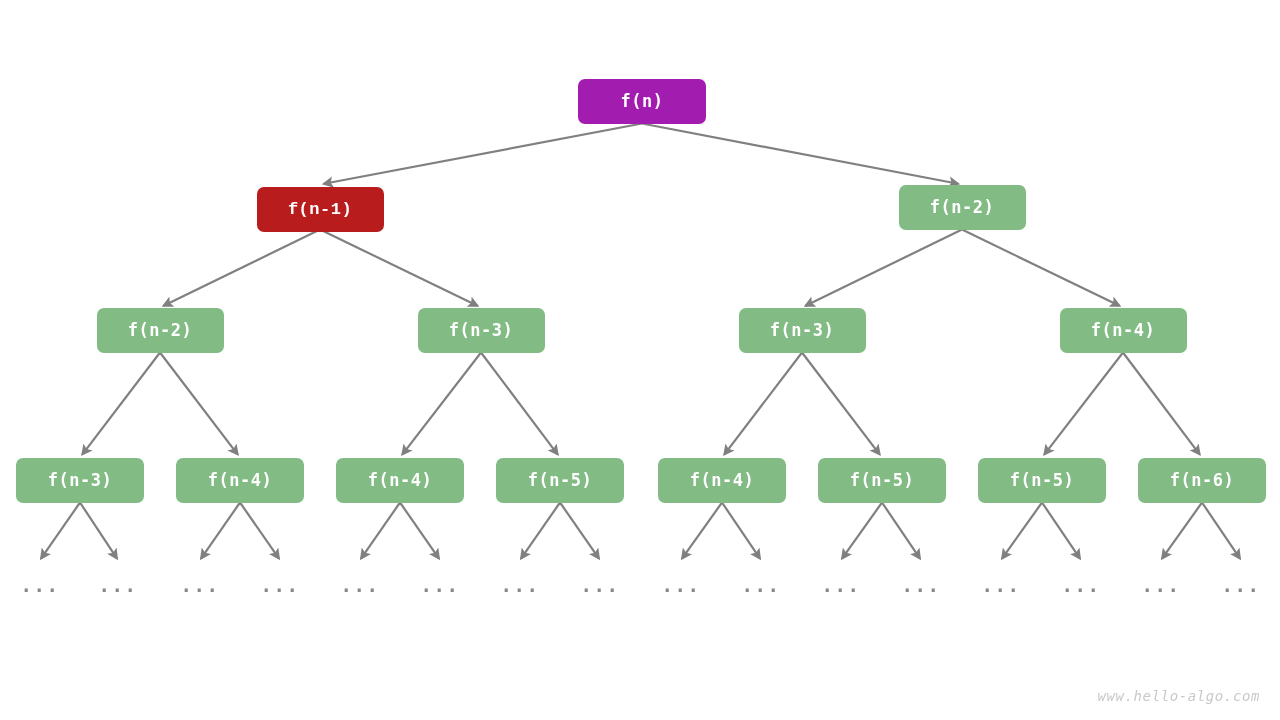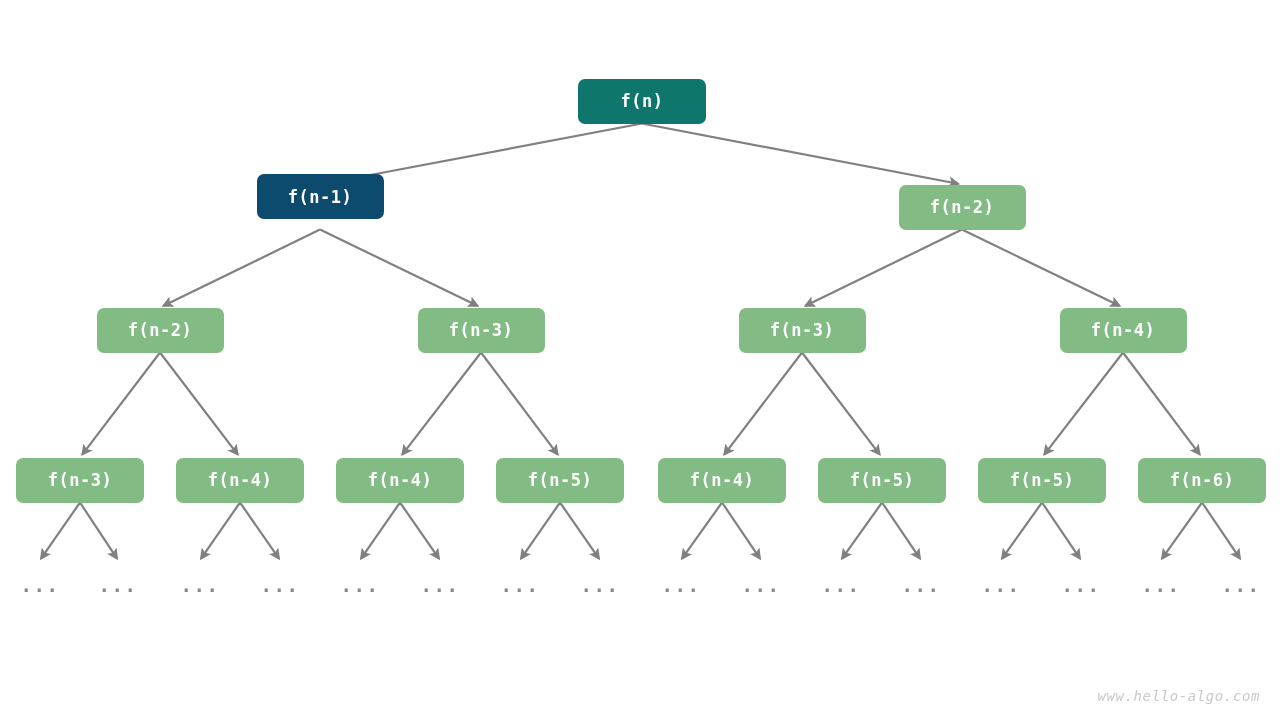--- a/index.html
+++ b/index.html
@@ -107,24 +107,24 @@
         <line x1="882" y1="502.5" x2="842.1611365151944" y2="558.371576838447" stroke="#808080" stroke-width="2.2" marker-end="url(#arrowhead)"></line>
         <line x1="882" y1="502.5" x2="919.8773491562921" y2="558.3448096535076" stroke="#808080" stroke-width="2.2" marker-end="url(#arrowhead)"></line>
         <line x1="1042" y1="502.5" x2="1002.1611365151944" y2="558.371576838447" stroke="#808080" stroke-width="2.2" marker-end="url(#arrowhead)"></line>
         <line x1="1042" y1="502.5" x2="1079.877349156292" y2="558.3448096535076" stroke="#808080" stroke-width="2.2" marker-end="url(#arrowhead)"></line>
         <line x1="1202" y1="502.5" x2="1162.1611365151944" y2="558.371576838447" stroke="#808080" stroke-width="2.2" marker-end="url(#arrowhead)"></line>
         <line x1="1202" y1="502.5" x2="1239.877349156292" y2="558.3448096535076" stroke="#808080" stroke-width="2.2" marker-end="url(#arrowhead)"></line>
       </g>
   </svg>
 
   <div id="nodes-layer">
-      <div class="node" style="left: 578px; top: 78.5px; width: 128px; height: 45px; background: #0f766e; color: rgb(255, 255, 255);">
+      <div class="node" style="left: 578px; top: 78.5px; width: 128px; height: 45px; background: #a21caf; color: rgb(255, 255, 255);">
         <span>f(n)</span>
       </div>
-      <div class="node" style="left: 256.5px; top: 174px; width: 127px; height: 45px; background: #0c4a6e; color: rgb(255, 255, 255);">
+      <div class="node" style="left: 256.5px; top: 187px; width: 127px; height: 45px; background: #b91c1c; color: rgb(255, 255, 255); font-family: Liberation Mono, monospace;">
         <span>f(n-1)</span>
       </div>
       <div class="node" style="left: 898.5px; top: 184.5px; width: 127px; height: 45px; background: rgb(130, 187, 132); color: rgb(255, 255, 255);">
         <span>f(n-2)</span>
       </div>
       <div class="node" style="left: 96.5px; top: 307.5px; width: 127px; height: 45px; background: rgb(130, 187, 132); color: rgb(255, 255, 255);">
         <span>f(n-2)</span>
       </div>
       <div class="node" style="left: 417.5px; top: 307.5px; width: 127px; height: 45px; background: rgb(130, 187, 132); color: rgb(255, 255, 255);">
         <span>f(n-3)</span>

